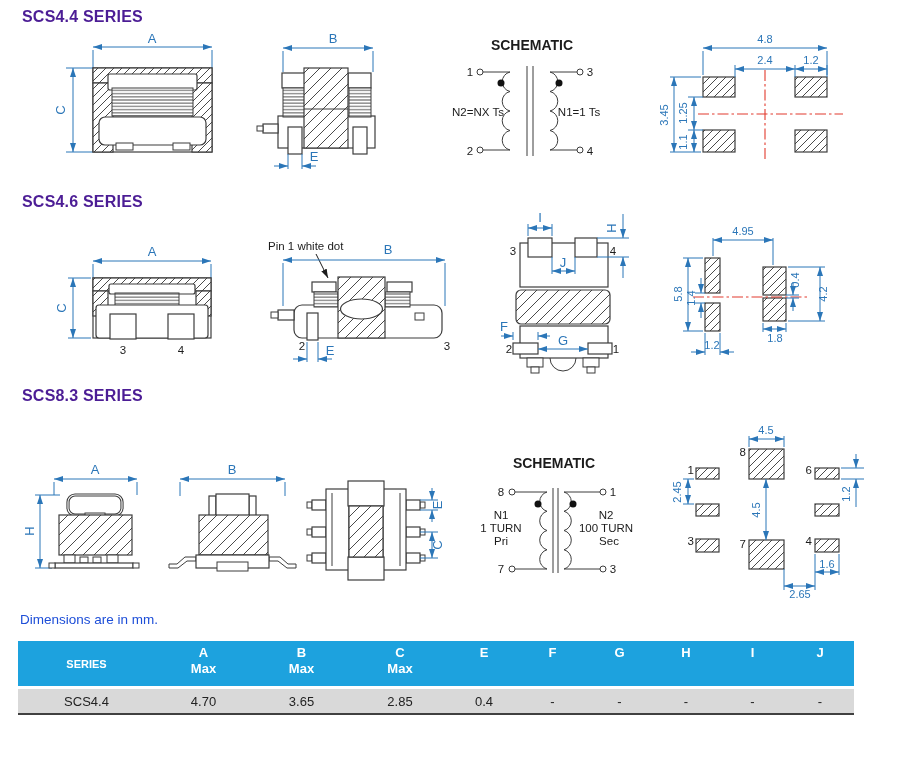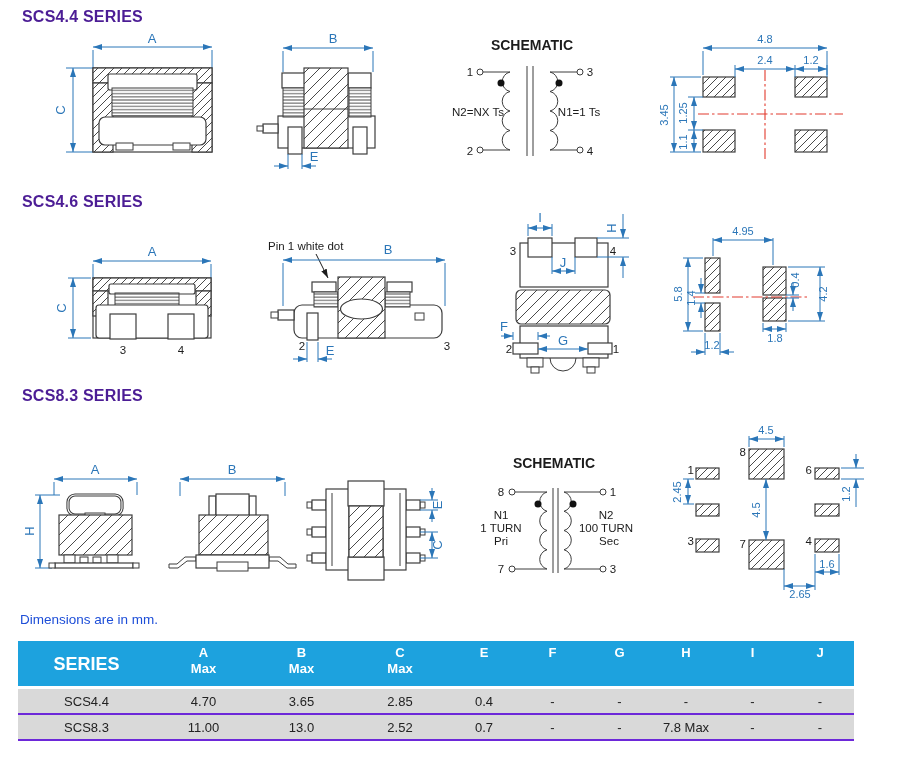--- a/index.html
+++ b/index.html
@@ -12,24 +12,24 @@
   .dl { stroke:#2b76b8; stroke-width:1; fill:none; }
   .sk { stroke:#3d3d3d; stroke-width:1.2; }
   .sk1 { stroke:#3d3d3d; stroke-width:1; }
   .rd { stroke:#e23b2e; stroke-width:1.1; fill:none; stroke-dasharray:11 3 2.5 3; }
   .dt { fill:#2b76b8; font-size:13px; }
   .dn { fill:#2b76b8; font-size:11px; }
   .pt { fill:#1c1c1c; font-size:11.5px; }
   .st { fill:#1c1c1c; font-size:14px; font-weight:600; }
   .dim-table { position:absolute; left:18px; top:641px; width:836px; border-collapse:collapse; table-layout:fixed; font-size:13px; color:#222; }
   .dim-table th { background:#1da2de; color:#fff; font-weight:bold; height:38px; padding:4px 0 3px; vertical-align:top; border-bottom:3px solid #fff; }
-  .dim-table th.series { vertical-align:middle; font-size:18px; }
+  .dim-table th.series { vertical-align:middle; font-size:11px; }
   .dim-table th .h1 { line-height:16px; }
   .dim-table th .h2 { line-height:15px; }
-  .dim-table td { text-align:center; height:22px; border-bottom:2px solid #6d28d9; }
+  .dim-table td { text-align:center; height:22px; border-bottom:2px solid #404040; }
   .dim-table tr.g td { background:#d9d9d9; }
 </style>
 </head>
 <body>
 
 <div class="page">
 
 <svg width="0" height="0" style="position:absolute" aria-hidden="true">
   <defs>
     <pattern id="h8" patternUnits="userSpaceOnUse" width="8" height="8">
@@ -530,28 +530,16 @@
       <td>4.70</td>
       <td>3.65</td>
       <td>2.85</td>
       <td>0.4</td>
       <td>-</td>
       <td>-</td>
       <td>-</td>
       <td>-</td>
       <td>-</td>
     </tr>
-    <tr class="g">
-      <td>SCS8.3</td>
-      <td>11.00</td>
-      <td>13.0</td>
-      <td>2.52</td>
-      <td>0.7</td>
-      <td>-</td>
-      <td>-</td>
-      <td>7.8 Max</td>
-      <td>-</td>
-      <td>-</td>
-    </tr>
   </tbody>
 </table>
 
 </div>
 
 </body></html>

